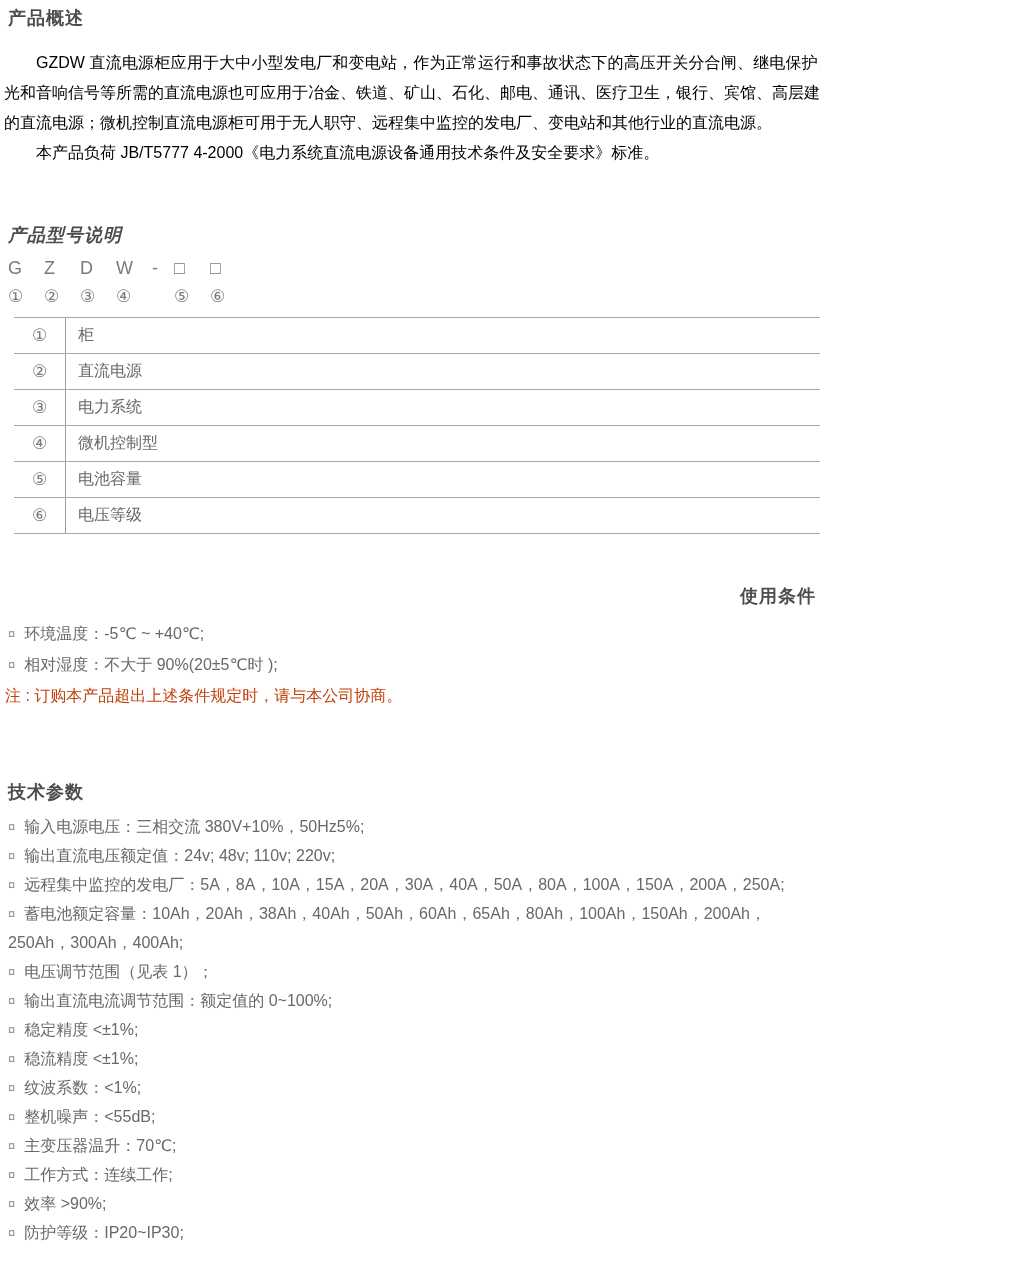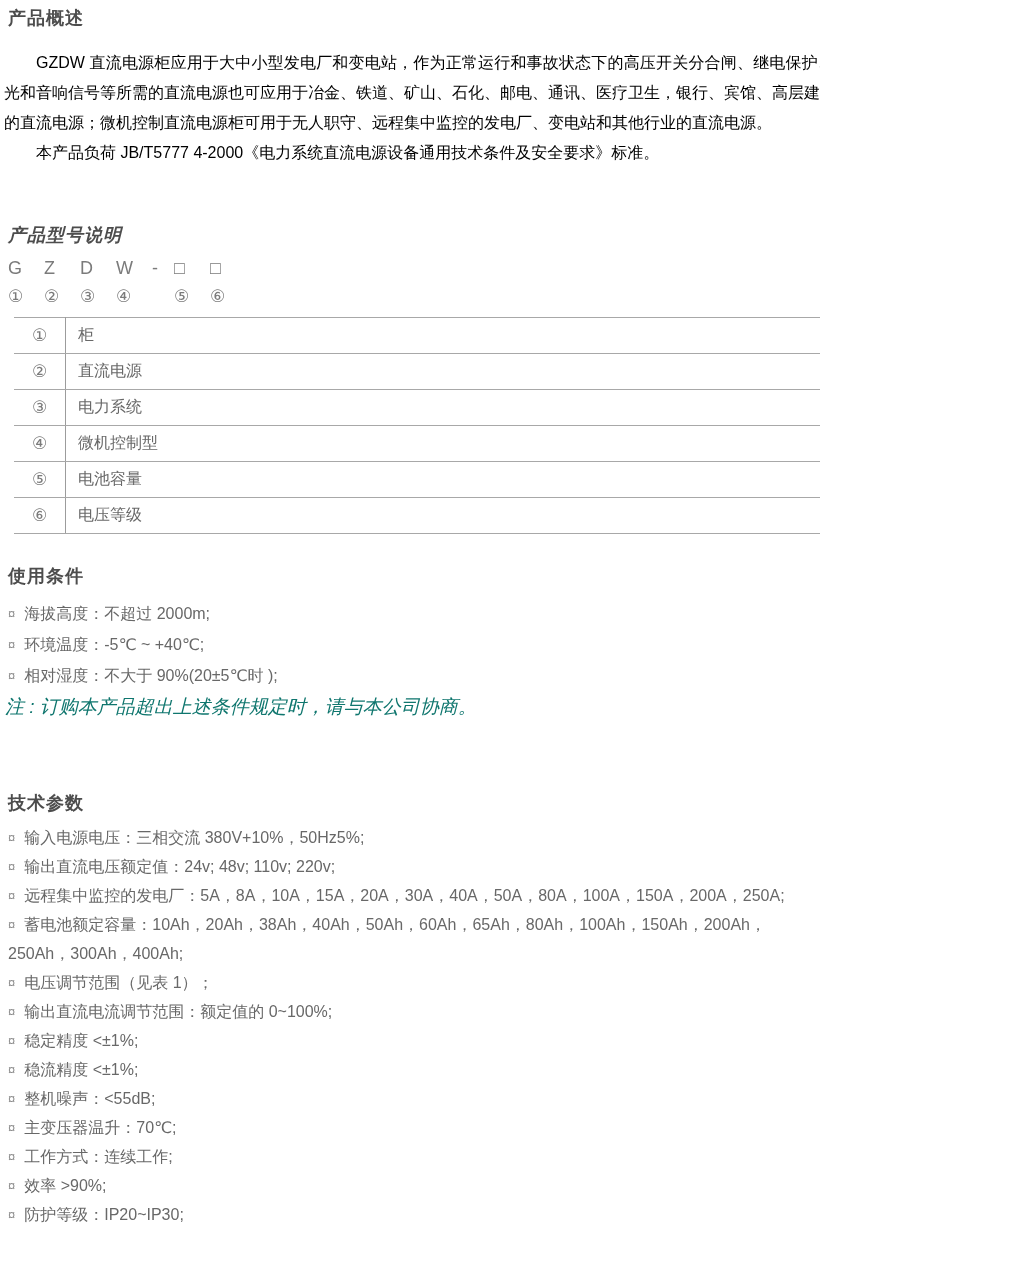--- a/index.html
+++ b/index.html
@@ -72,35 +72,34 @@
   }
   .model-table td.c1 {
     width: 51px;
     text-align: center;
     border-right: 1px solid #9c9c9c;
     font-size: 17px;
     color: #7b7b7b;
   }
   .model-table td.c2 { padding-left: 12px; }
   
-  .usage-heading { margin-top: 32px; }
+  .usage-heading { margin-top: 52px; text-align: right; }
   .cond-list {
     list-style: none;
     margin: 12px 0 0 0;
     padding: 0;
     font-size: 16px;
     line-height: 31px;
     color: #686868;
   }
   .note {
     margin: 0 0 0 -3px;
-    font-size: 19px;
+    font-size: 16px;
     line-height: 31px;
-    color: #0f766e;
-    font-style: italic;
+    color: #c2410c;
   }
   
   .tech-heading { margin-top: 71px; }
   .tech-list {
     list-style: none;
     margin: 10px 0 0 0;
     padding: 0;
     font-size: 16px;
     line-height: 29px;
     color: #686868;
@@ -157,36 +156,36 @@
       </tr>
       <tr>
         <td class="c1">⑥</td>
         <td class="c2">电压等级</td>
       </tr>
     </tbody>
   </table>
 
   <h2 class="sec-heading usage-heading">使用条件</h2>
   <ul class="cond-list">
-    <li><span class="bullet">¤</span><span>海拔高度：不超过 2000m;</span></li>
     <li><span class="bullet">¤</span><span>环境温度：-5℃ ~ +40℃;</span></li>
     <li><span class="bullet">¤</span><span>相对湿度：不大于 90%(20±5℃时 );</span></li>
   </ul>
   <p class="note">注 : 订购本产品超出上述条件规定时，请与本公司协商。</p>
 
   <h2 class="sec-heading tech-heading">技术参数</h2>
   <ul class="tech-list">
     <li><span class="bullet">¤</span><span>输入电源电压：三相交流 380V+10%，50Hz5%;</span></li>
     <li><span class="bullet">¤</span><span>输出直流电压额定值：24v; 48v; 110v; 220v;</span></li>
     <li><span class="bullet">¤</span><span>远程集中监控的发电厂：5A，8A，10A，15A，20A，30A，40A，50A，80A，100A，150A，200A，250A;</span></li>
     <li><span class="bullet">¤</span><span>蓄电池额定容量：10Ah，20Ah，38Ah，40Ah，50Ah，60Ah，65Ah，80Ah，100Ah，150Ah，200Ah，250Ah，300Ah，400Ah;</span></li>
     <li><span class="bullet">¤</span><span>电压调节范围（见表 1）；</span></li>
     <li><span class="bullet">¤</span><span>输出直流电流调节范围：额定值的 0~100%;</span></li>
     <li><span class="bullet">¤</span><span>稳定精度 &lt;±1%;</span></li>
     <li><span class="bullet">¤</span><span>稳流精度 &lt;±1%;</span></li>
+    <li><span class="bullet">¤</span><span>纹波系数：&lt;1%;</span></li>
     <li><span class="bullet">¤</span><span>整机噪声：&lt;55dB;</span></li>
     <li><span class="bullet">¤</span><span>主变压器温升：70℃;</span></li>
     <li><span class="bullet">¤</span><span>工作方式：连续工作;</span></li>
     <li><span class="bullet">¤</span><span>效率 &gt;90%;</span></li>
     <li><span class="bullet">¤</span><span>防护等级：IP20~IP30;</span></li>
   </ul>
 
 </div>
 
 </body></html>

